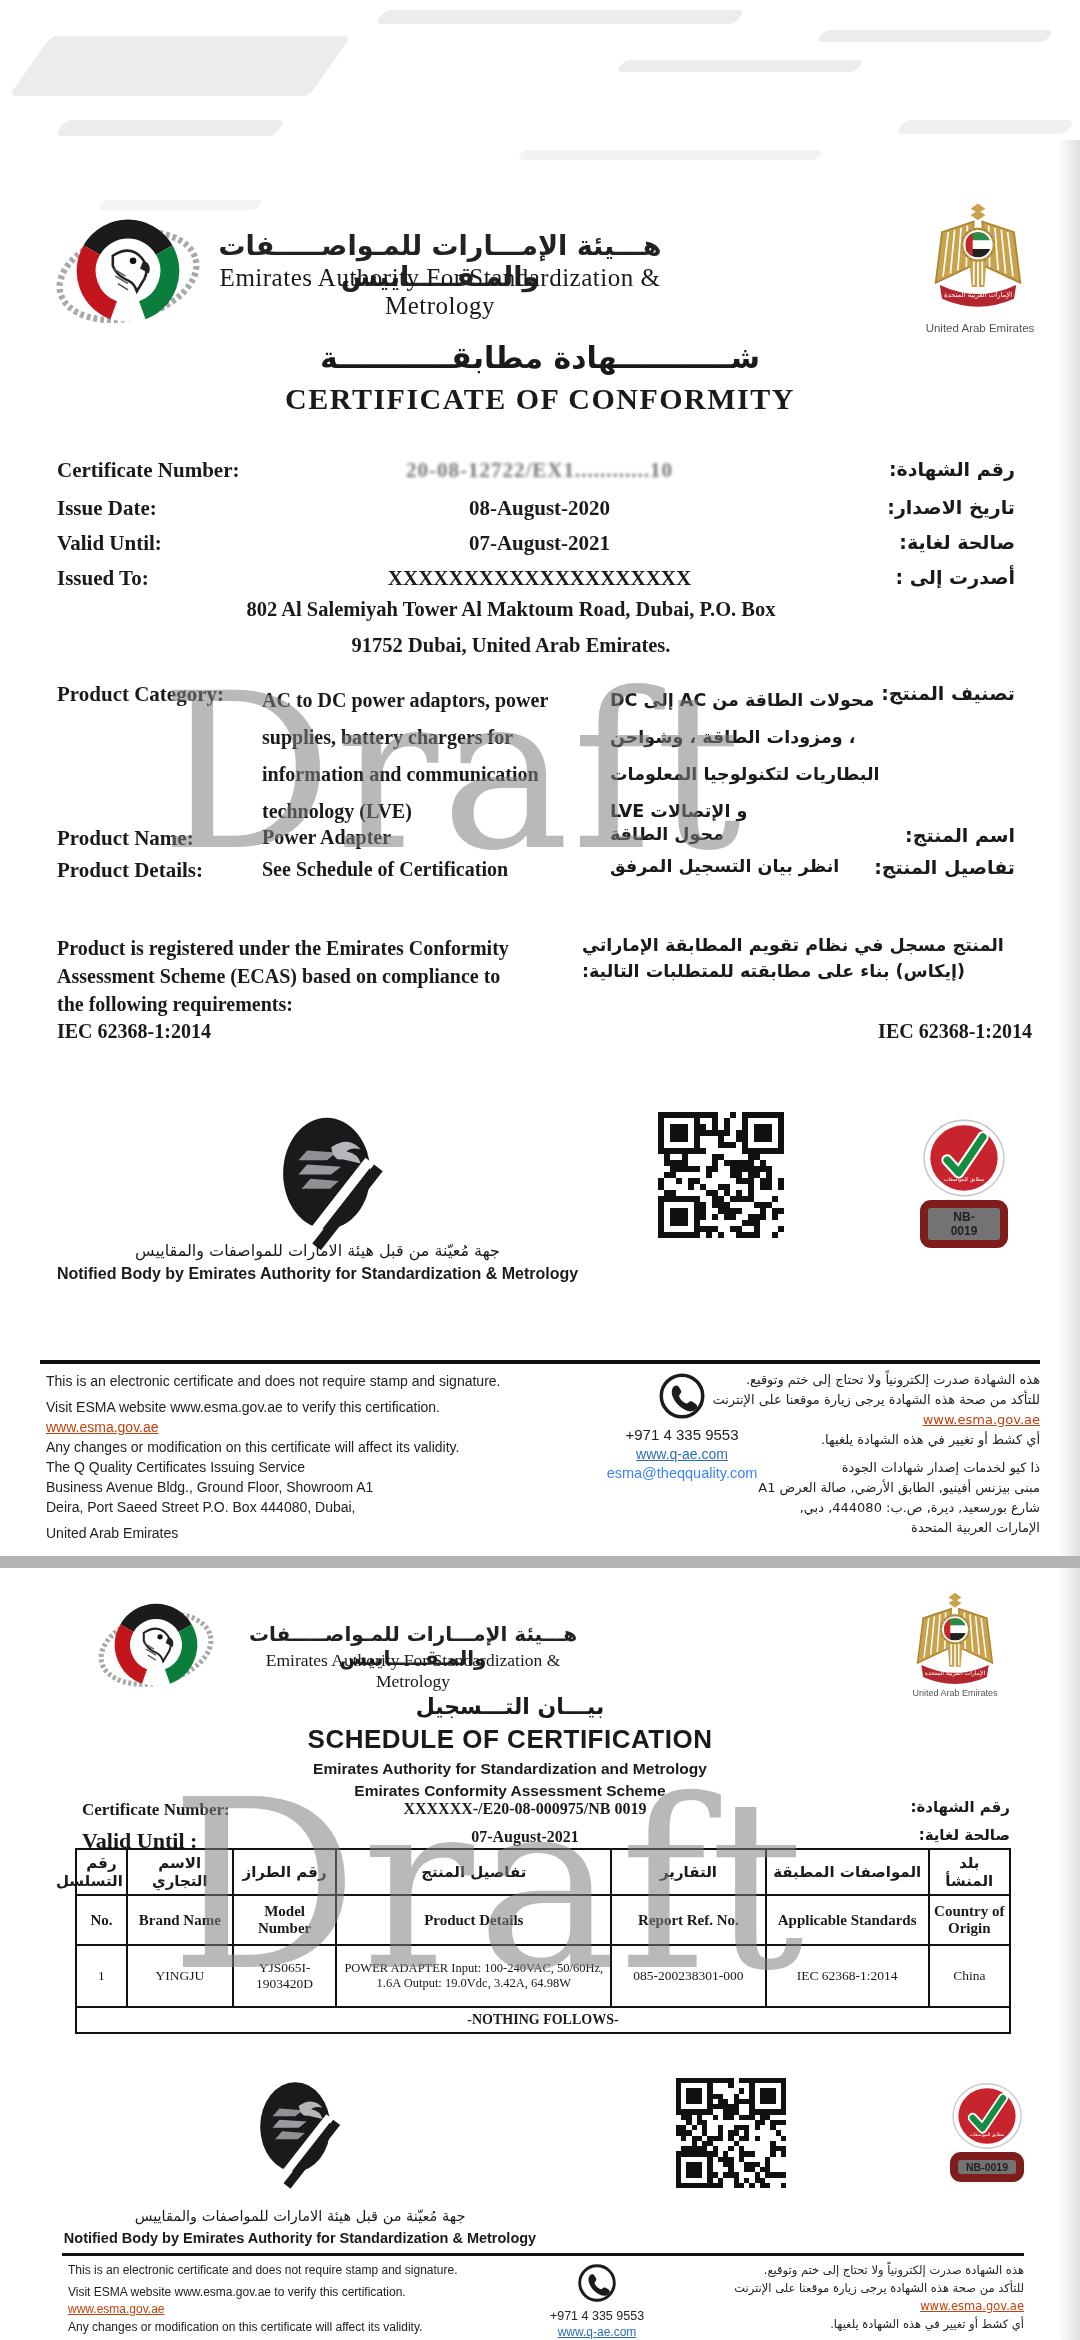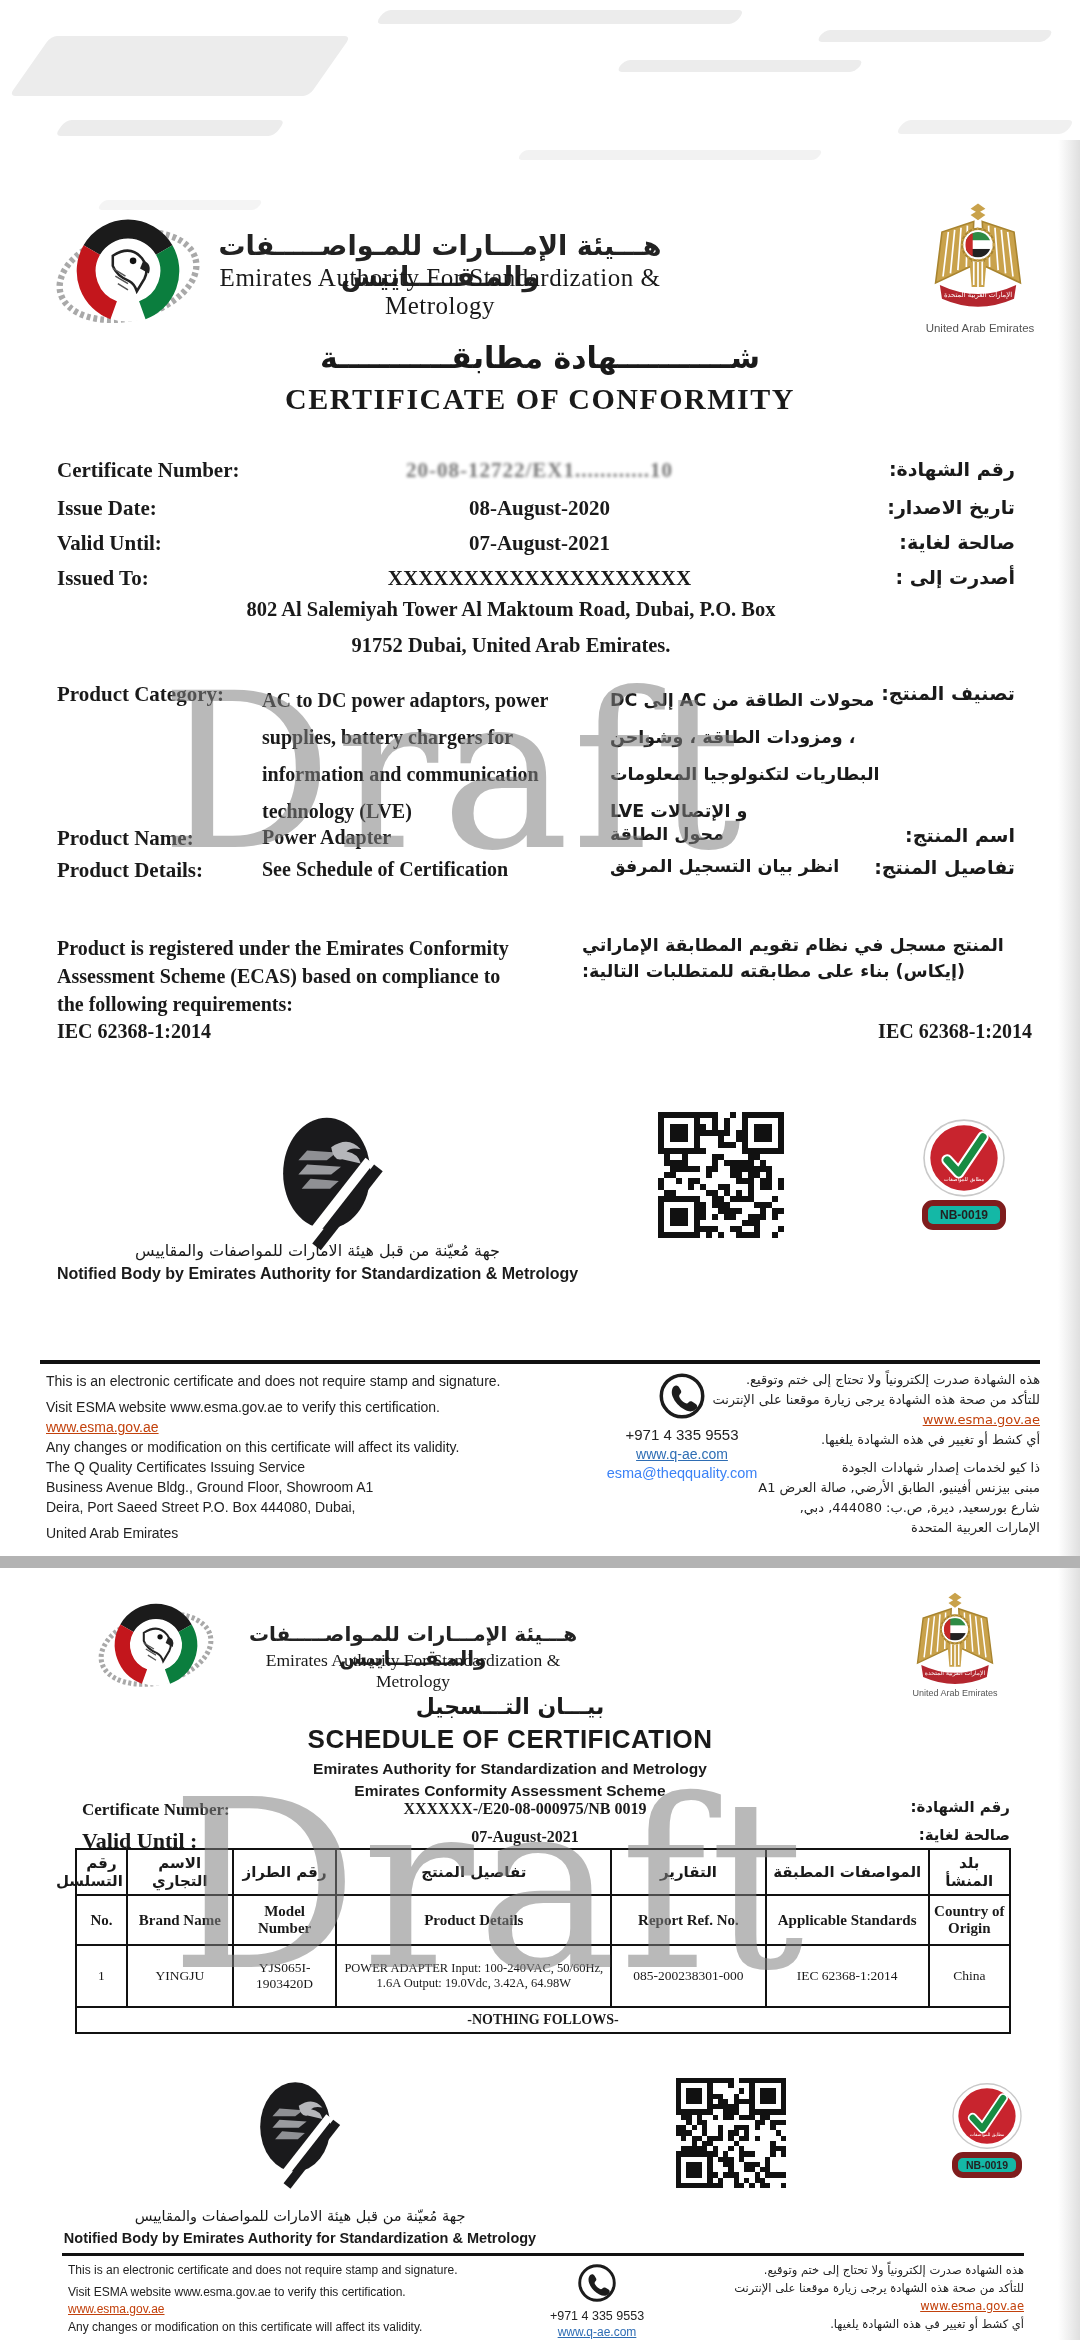--- a/index.html
+++ b/index.html
@@ -17,22 +17,22 @@
   .edge-shadow{position:absolute;right:0;top:140px;width:22px;height:2200px;
     background:linear-gradient(90deg,rgba(255,255,255,0),rgba(110,110,110,.22));}
   
   .p1row{position:absolute;left:57px;width:958px;height:32px;}
   .p1row .lab{position:absolute;left:0;top:0;font-size:21px;font-weight:bold;}
   .p1row .val{position:absolute;left:205px;width:555px;text-align:center;font-size:21px;font-weight:bold;}
   .p1row .arl{position:absolute;right:0;top:0;font-size:19px;font-weight:bold;}
   .redact{filter:blur(1.8px);opacity:.6;letter-spacing:1px;}
   .wm{position:absolute;font-family:"DejaVu Serif",serif;color:rgba(128,128,128,.55);
       letter-spacing:3px;pointer-events:none;z-index:30;line-height:1;}
-  .nbpill{display:inline-block;border:6px solid #7f1d1d;border-radius:11px;background:#14b8a6;
-      font:bold 12px "Liberation Sans",sans-serif;padding:2px 12px;color:#222;text-align:right;}
+  .nbpill{display:inline-block;border:8px solid #7f1d1d;border-radius:11px;background:#737373;
+      font:bold 12px "Liberation Sans",sans-serif;padding:2px 12px;color:#222;}
   .qr{position:absolute;}
   .qr svg{display:block;fill:#111;}
   
   table.sched{border-collapse:collapse;table-layout:fixed;width:936px;background:#fff;}
   table.sched td,table.sched th{border:2px solid #111;padding:2px 3px;vertical-align:middle;text-align:center;}
   table.sched .h-ar{font:bold 15px "DejaVu Sans",sans-serif;direction:rtl;height:40px;}
   table.sched .h-en{font:bold 15px "Liberation Serif",serif;height:44px;}
   table.sched .d{font:13.5px "Liberation Serif",serif;height:56px;}
   table.sched .nf{font:bold 14px "Liberation Serif",serif;height:20px;}
   

